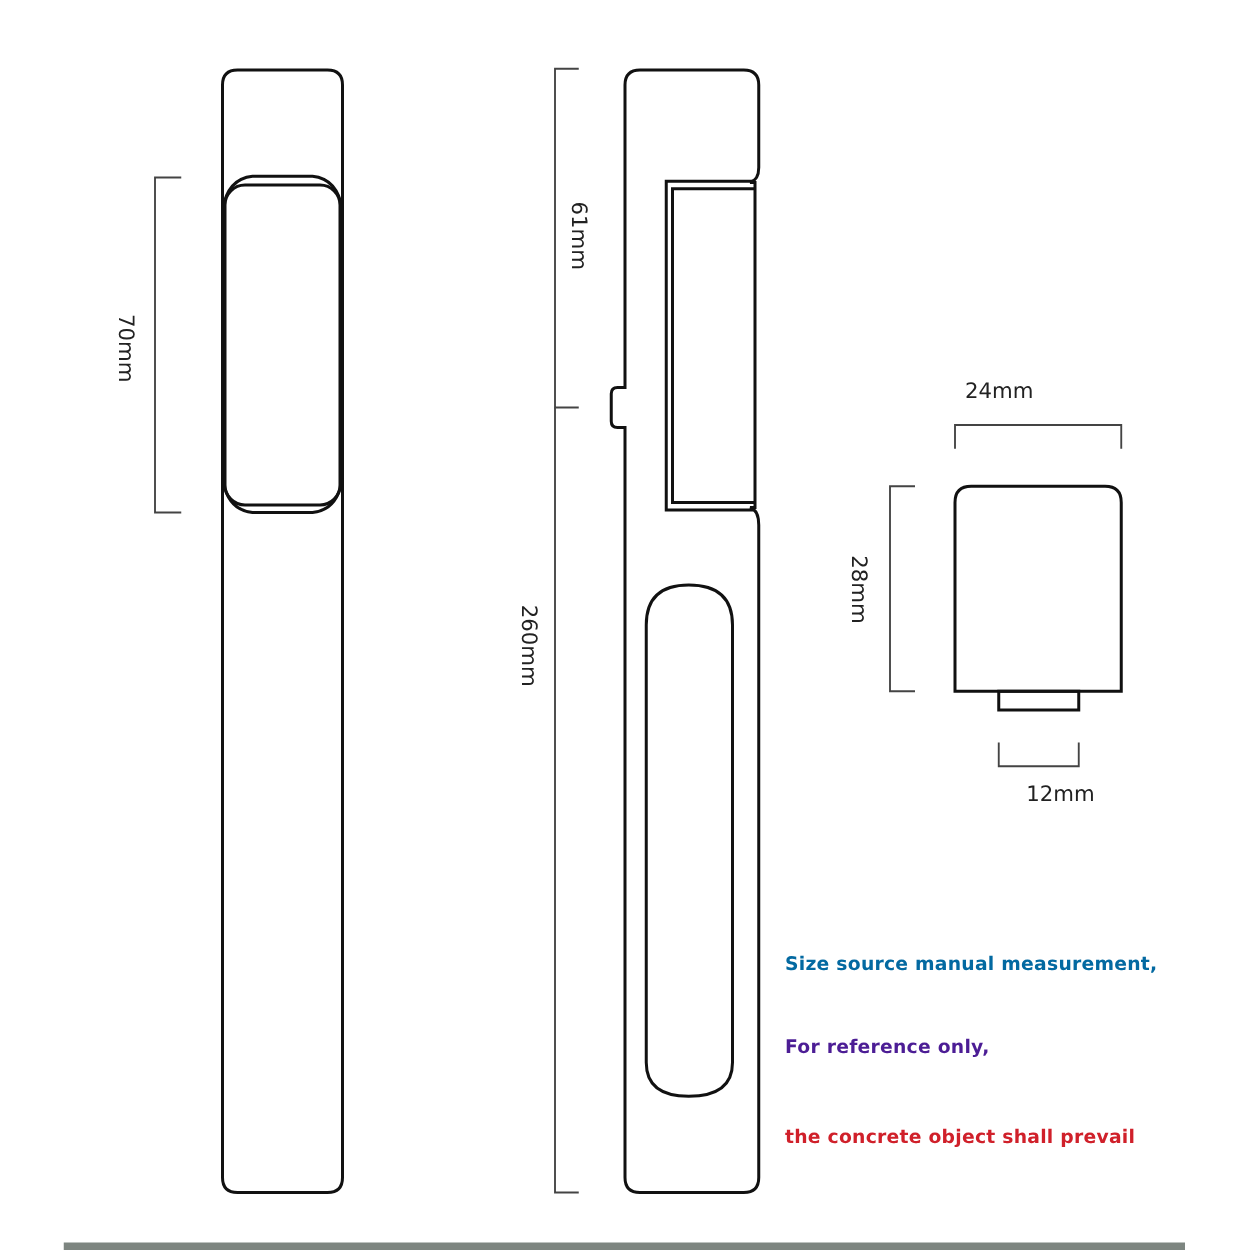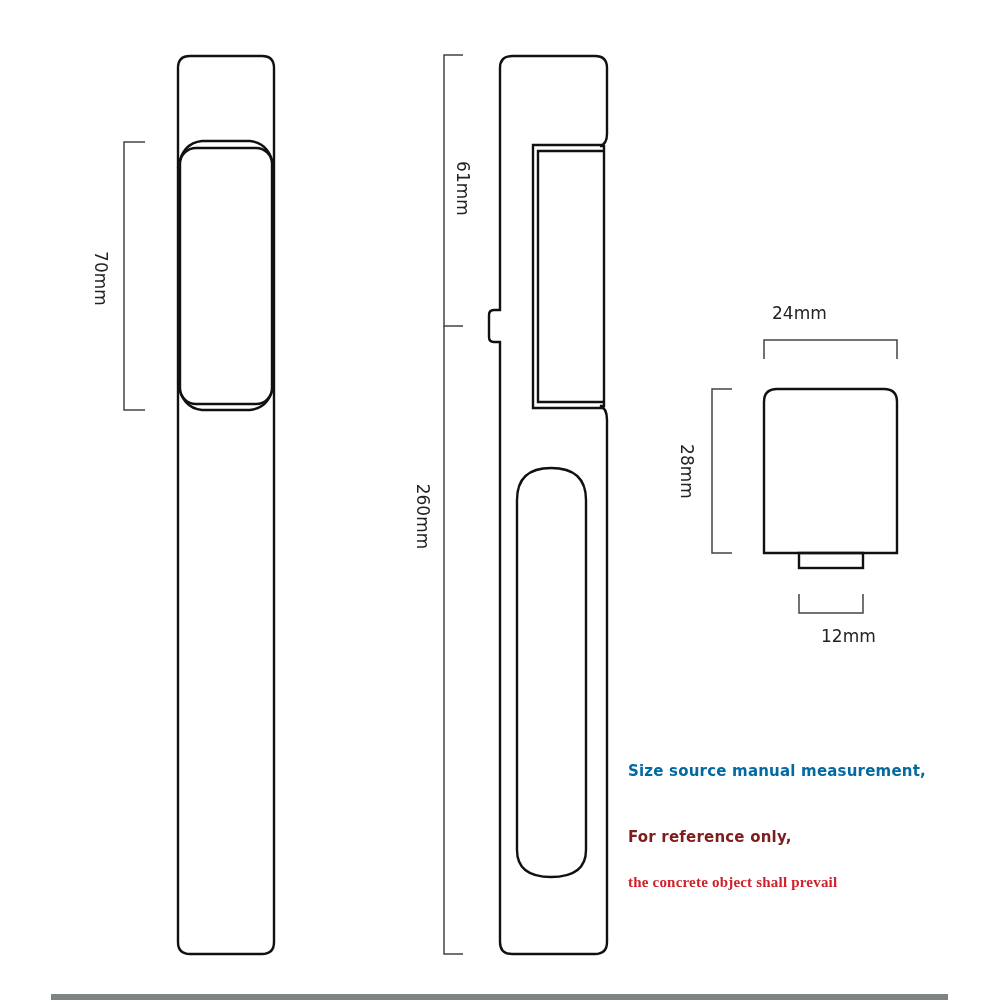--- a/index.html
+++ b/index.html
@@ -79,17 +79,17 @@
   </svg>
 
   <div class="dim-label vertical" style="left:70px; top:270px; width:60px; text-align:center;">70mm</div>
   <div class="dim-label vertical" style="left:432px; top:180px; width:60px; text-align:center;">61mm</div>
   <div class="dim-label vertical" style="left:387px; top:508px; width:70px; text-align:center;">260mm</div>
   <div class="dim-label" style="left:772px; top:305px;">24mm</div>
   <div class="dim-label vertical" style="left:656px; top:463px; width:60px; text-align:center;">28mm</div>
   <div class="dim-label" style="left:821px; top:628px;">12mm</div>
 
   <div class="note" style="top:762px; color:#0369a1;">Size source manual measurement,</div>
-  <div class="note" style="top:828px; color:#7f1d1d;">For reference only,</div>
-  <div class="note" style="top:874px; color:#d0202a;font-family:Liberation Serif, serif;">the concrete object shall prevail</div>
+  <div class="note" style="top:828px; color:#4c1d95;">For reference only,</div>
+  <div class="note" style="top:900px; color:#d0202a;">the concrete object shall prevail</div>
 
   <div class="bottom-bar"></div>
 </div>
 
 </body></html>

